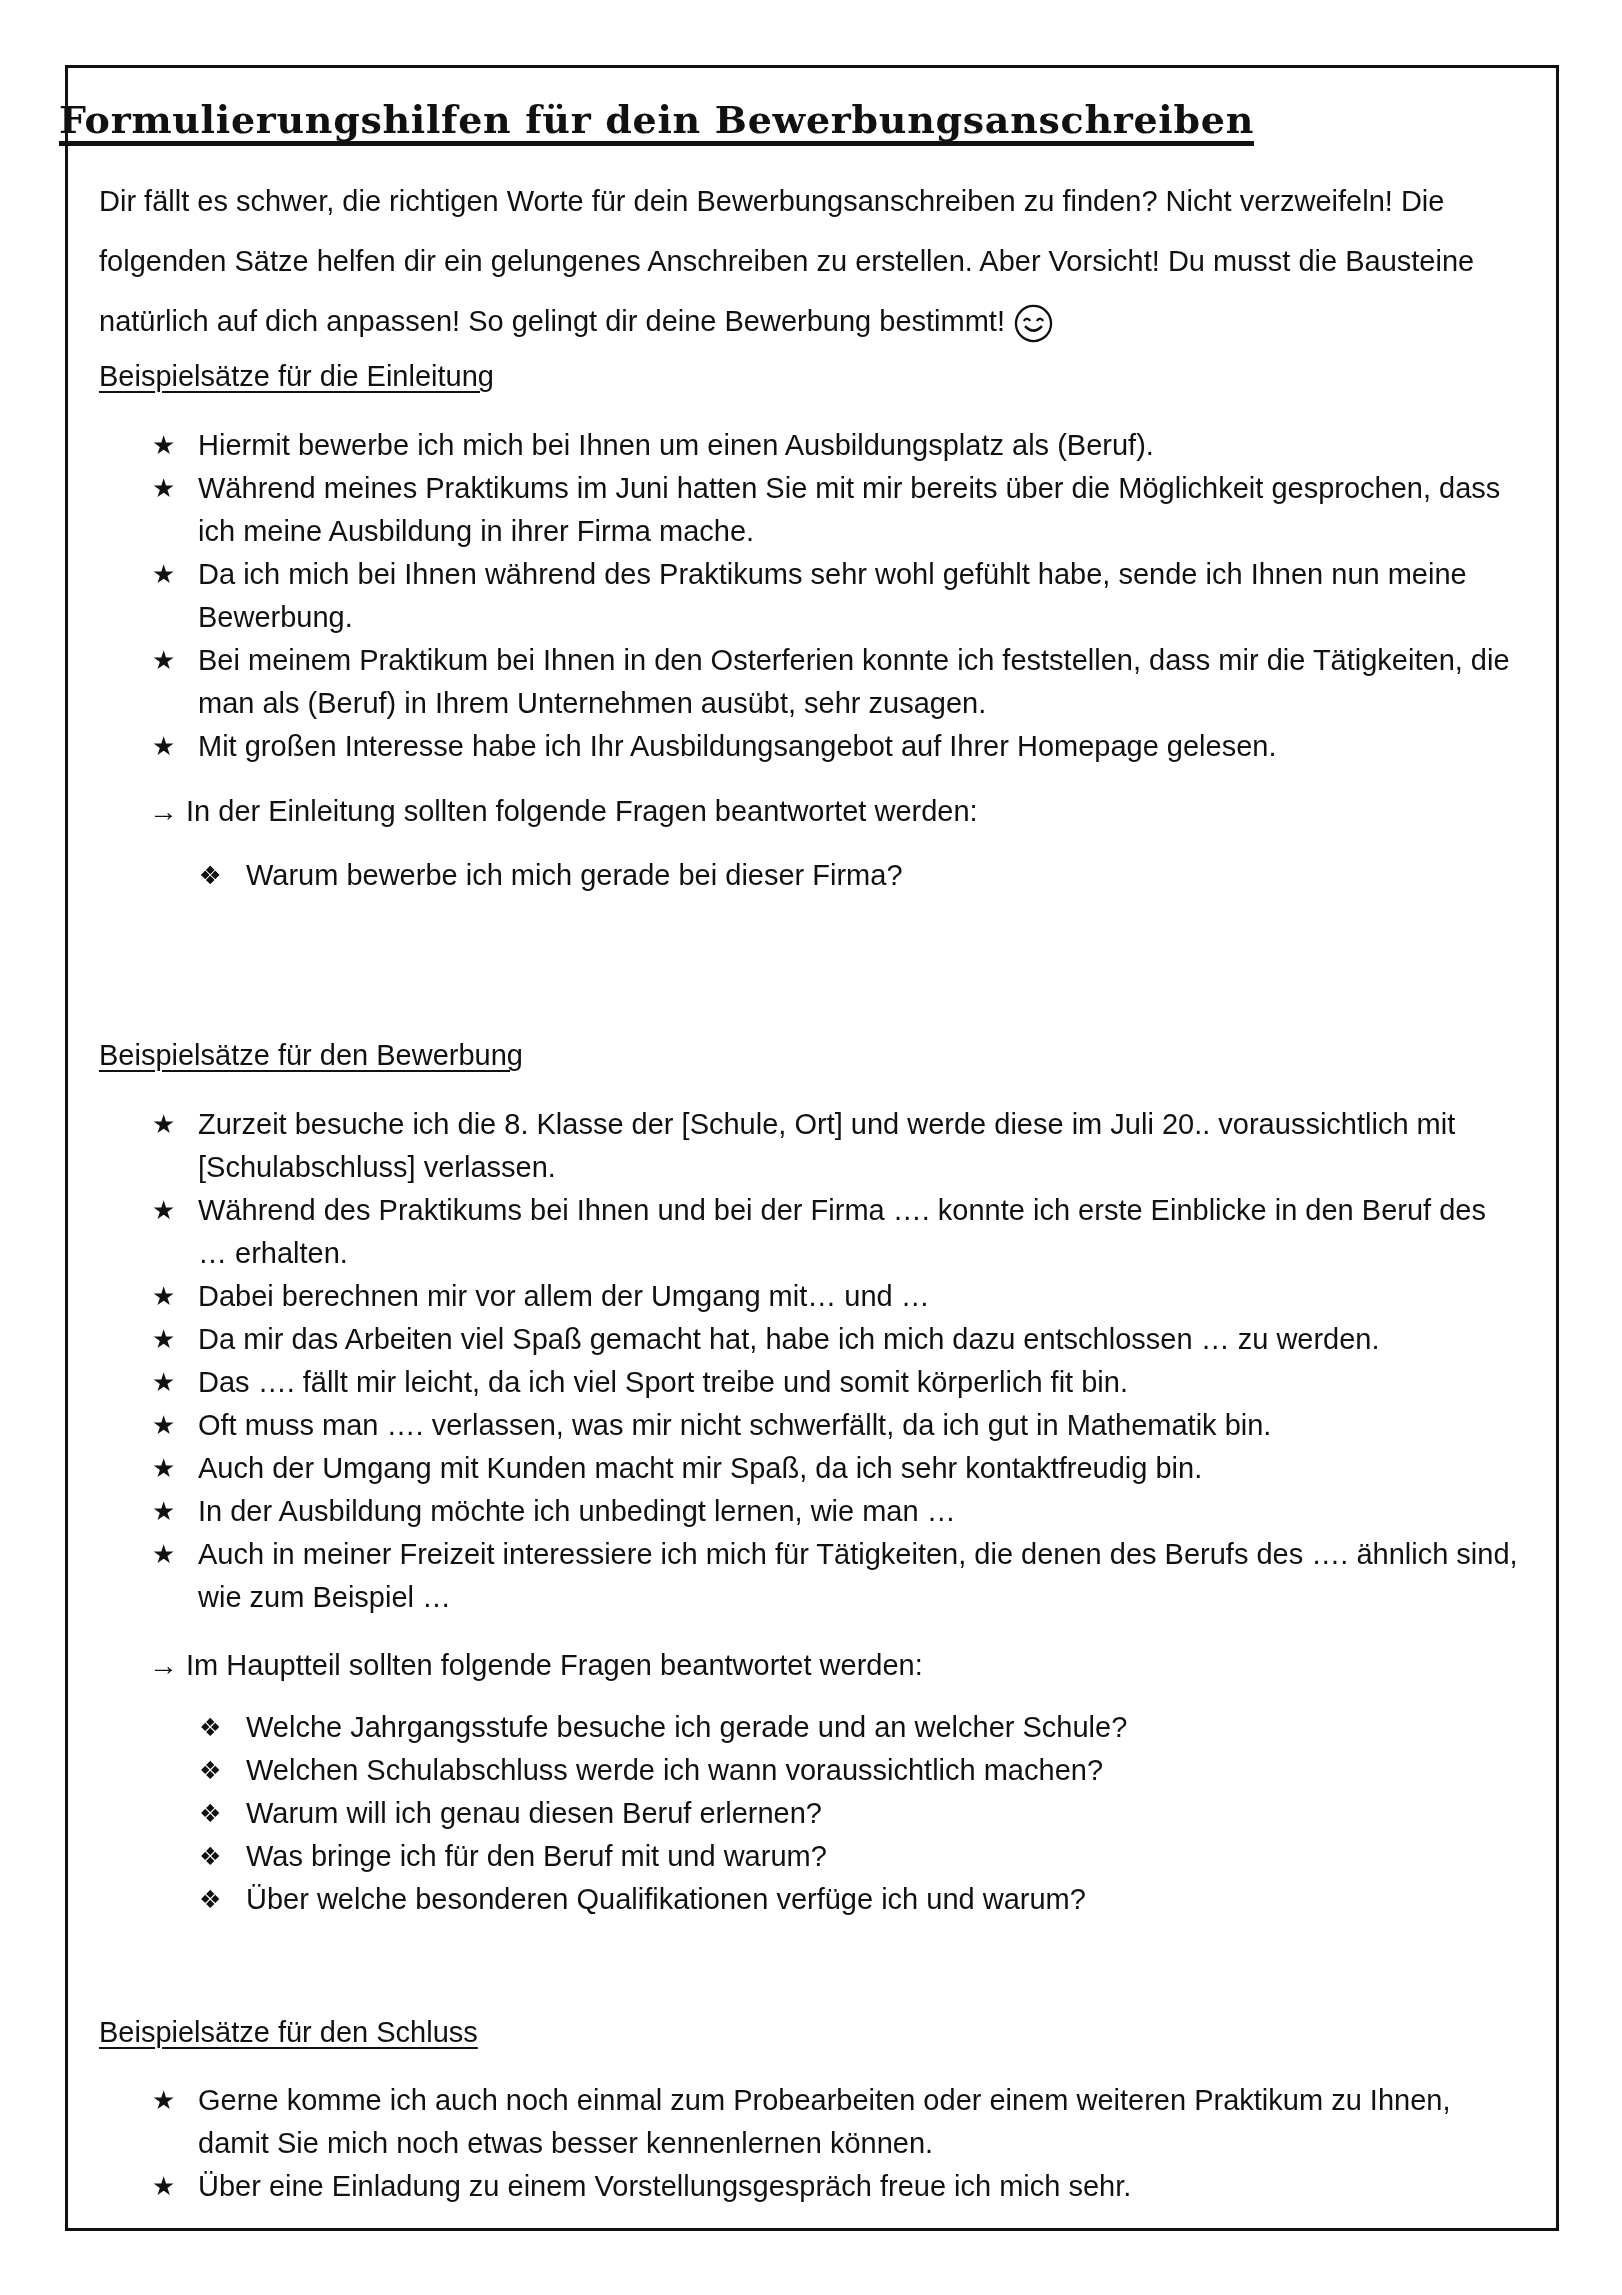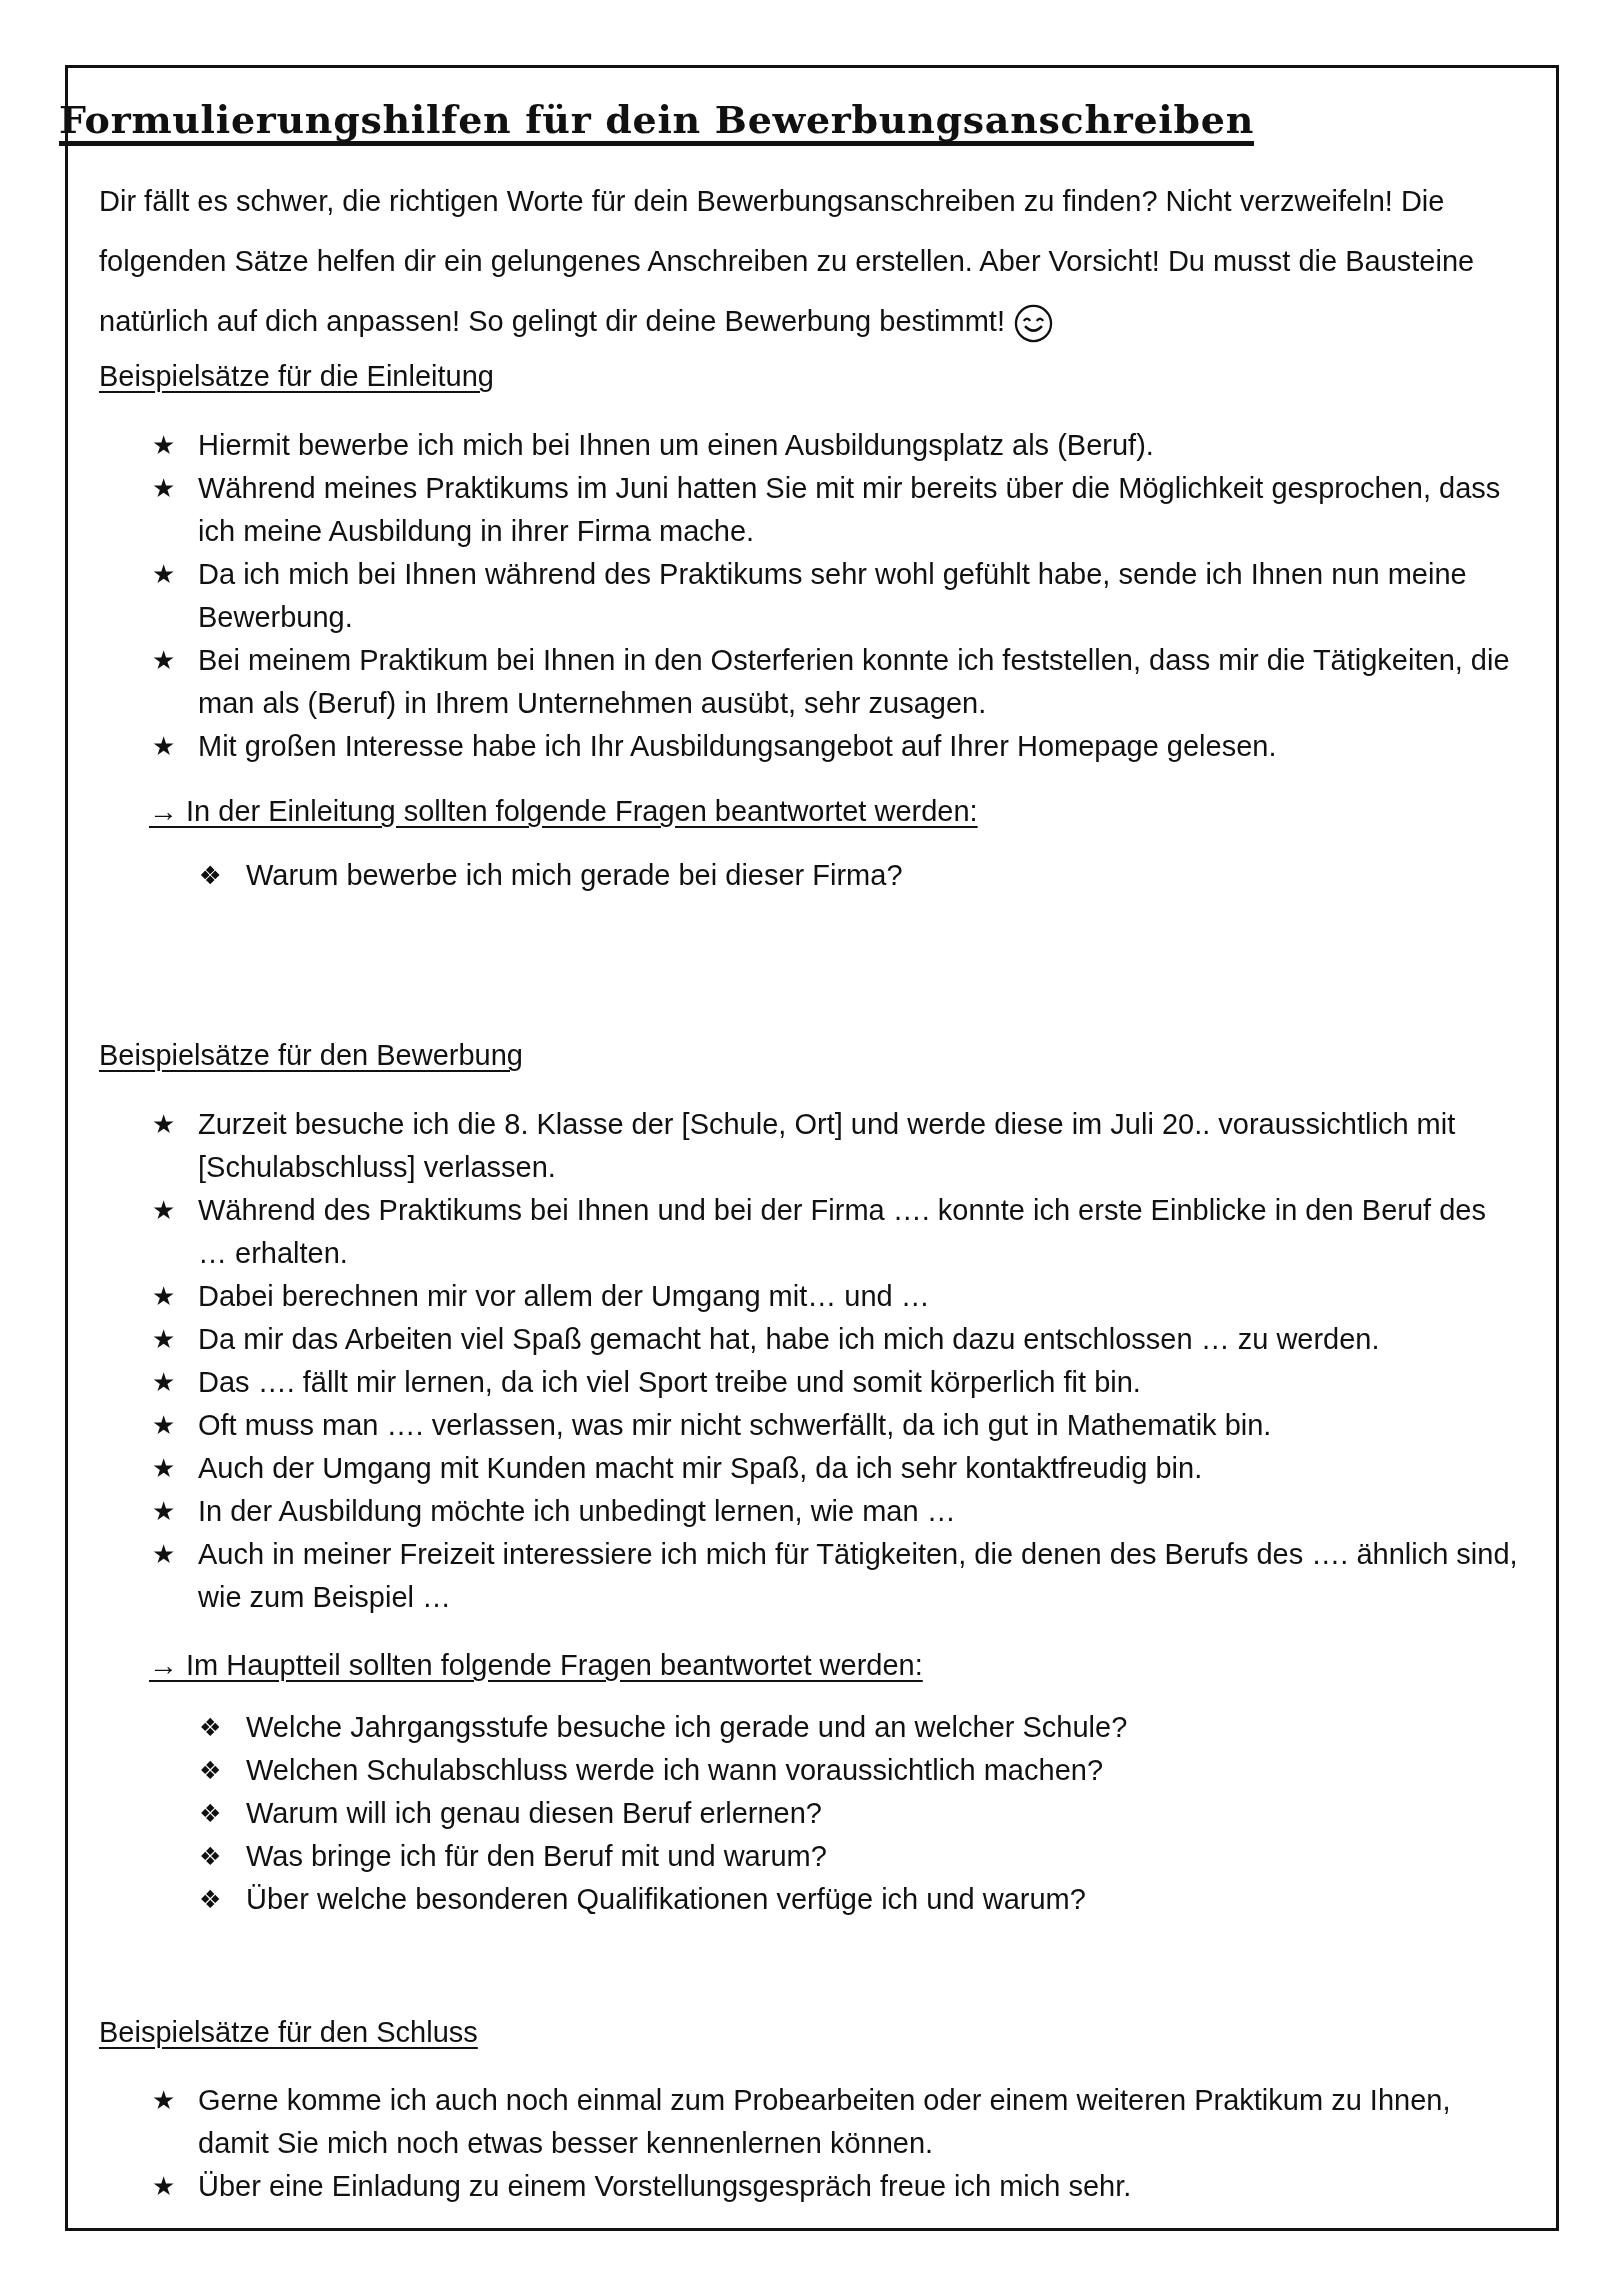--- a/index.html
+++ b/index.html
@@ -9,21 +9,21 @@
            border:3.3px solid #111; box-sizing:content-box; }
   .title { position:absolute; left:0; width:1313px; top:97px; text-align:center;
            font-family:"DejaVu Serif", serif; font-weight:bold; font-size:38px;
            letter-spacing:0.7px; }
   .title span { text-decoration:underline; text-decoration-thickness:5.2px; text-underline-offset:7.9px; }
   .intro { position:absolute; left:99px; width:1426px; top:171px;
            font-size:29px; line-height:60px; }
   .smiley { display:inline-block; vertical-align:middle; margin-left:9.2px; width:39px; height:39px; }
   .h { position:absolute; left:99px; font-size:29px; text-decoration:underline;
        text-decoration-thickness:2px; text-underline-offset:5.2px; }
-  .q { position:absolute; left:149px; font-size:29px; text-decoration:underline;
+  .q { position:absolute; left:149px; font-size:29px; 
        text-decoration-thickness:2px; text-underline-offset:5.2px; }
   ul.stars, ul.dias { position:absolute; margin:0; padding:0; list-style:none; font-size:29px; line-height:43px; }
   ul.stars { left:152px; width:1367px; }
   ul.stars li { position:relative; padding-left:46px; }
   ul.stars li .b { position:absolute; left:0; top:0; font-size:26px; }
   ul.dias { left:199px; width:1243px; }
   ul.dias li { position:relative; padding-left:47px; line-height:43px; }
   ul.dias li .b { position:absolute; left:0; top:0; font-size:25px; }
 </style>
 </head>
@@ -53,21 +53,21 @@
   <li><span class="b">❖</span></li>
   <li><span class="b">❖</span><span>Warum bewerbe ich mich gerade bei dieser Firma?</span></li>
 </ul>
 
 <div class="h" style="top:1039px;">Beispielsätze für den Bewerbung</div>
 <ul class="stars" style="top:1103px;">
   <li><span class="b">★</span><span>Zurzeit besuche ich die 8. Klasse der [Schule, Ort] und werde diese im Juli 20.. voraussichtlich mit [Schulabschluss] verlassen.</span></li>
   <li><span class="b">★</span><span>Während des Praktikums bei Ihnen und bei der Firma …. konnte ich erste Einblicke in den Beruf des … erhalten.</span></li>
   <li><span class="b">★</span><span>Dabei berechnen mir vor allem der Umgang mit… und …</span></li>
   <li><span class="b">★</span><span>Da mir das Arbeiten viel Spaß gemacht hat, habe ich mich dazu entschlossen … zu werden.</span></li>
-  <li><span class="b">★</span><span>Das …. fällt mir lernen, da ich viel Sport treibe und somit körperlich fit bin.</span></li>
+  <li><span class="b">★</span><span>Das …. fällt mir leicht, da ich viel Sport treibe und somit körperlich fit bin.</span></li>
   <li><span class="b">★</span><span>Oft muss man …. verlassen, was mir nicht schwerfällt, da ich gut in Mathematik bin.</span></li>
   <li><span class="b">★</span><span>Auch der Umgang mit Kunden macht mir Spaß, da ich sehr kontaktfreudig bin.</span></li>
   <li><span class="b">★</span><span>In der Ausbildung möchte ich unbedingt lernen, wie man …</span></li>
   <li><span class="b">★</span><span>Auch in meiner Freizeit interessiere ich mich für Tätigkeiten, die denen des Berufs des …. ähnlich sind, wie zum Beispiel …</span></li>
 </ul>
 <div class="q" style="top:1649px;">→ Im Hauptteil sollten folgende Fragen beantwortet werden:</div>
 <ul class="dias" style="top:1706px;">
   <li><span class="b">❖</span><span>Welche Jahrgangsstufe besuche ich gerade und an welcher Schule?</span></li>
   <li><span class="b">❖</span><span>Welchen Schulabschluss werde ich wann voraussichtlich machen?</span></li>
   <li><span class="b">❖</span><span>Warum will ich genau diesen Beruf erlernen?</span></li>

